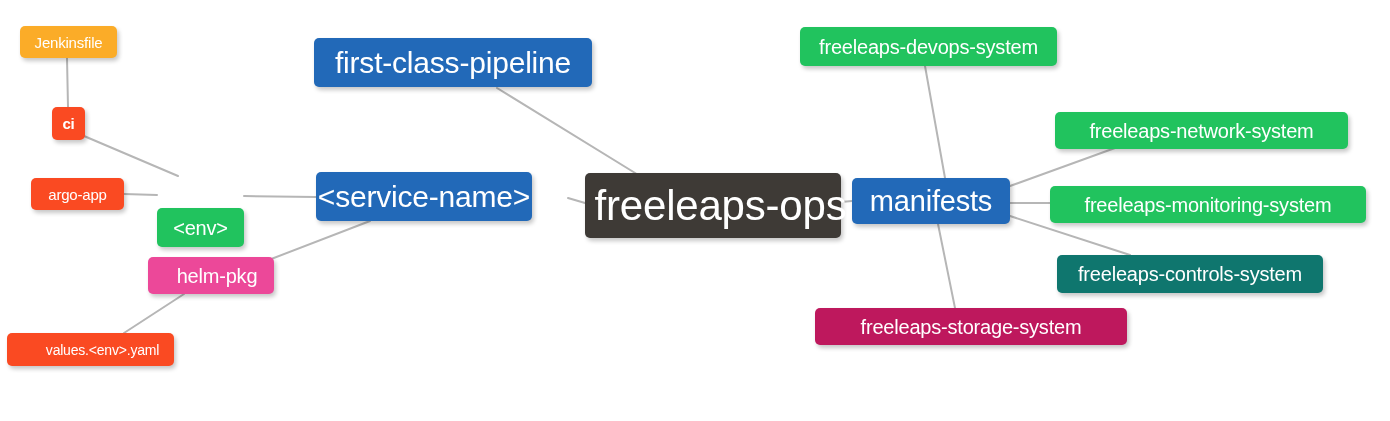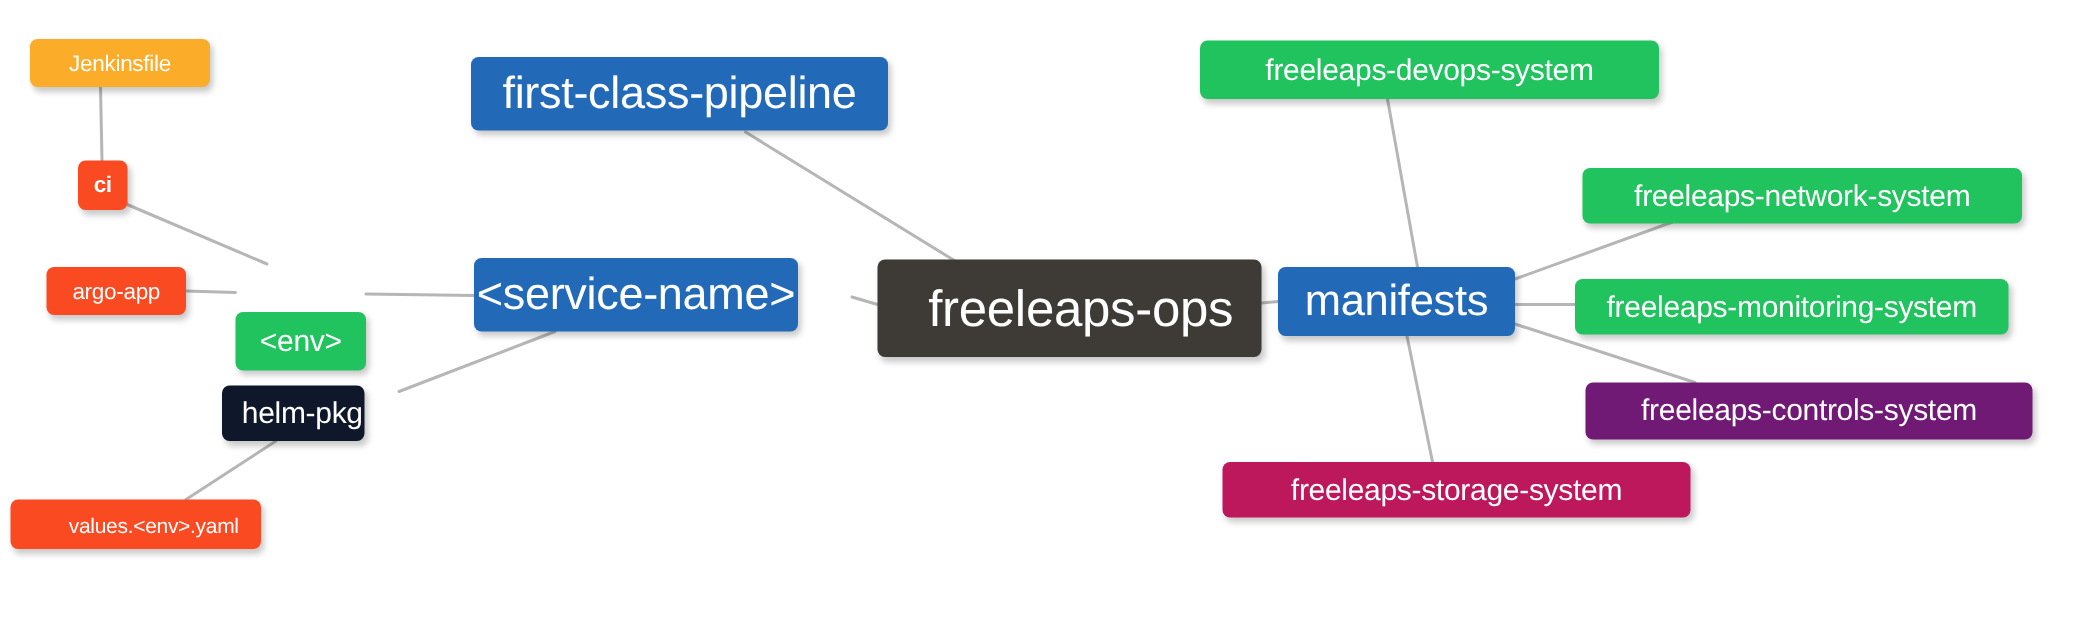--- a/index.html
+++ b/index.html
@@ -39,21 +39,21 @@
     white-space: nowrap;
     box-shadow: 2px 3px 4px rgba(0,0,0,0.22);
     letter-spacing: -0.2px;
     line-height: 1;
   }
   .node-label {
     display: block;
     padding: 0 2px;
   }
   
-  .tier-root   { font-size: 34px; padding-left: 15px; }
+  .tier-root   { font-size: 42px; padding-left: 15px; }
   .tier-1      { font-size: 30px; }
   .tier-2      { font-size: 29px; }
   .tier-3      { font-size: 20px; }
   .tier-small  { font-size: 15px; }
   .tier-tiny   { font-size: 14px; padding-left: 24px; }
 </style>
 </head>
 <body>
 
 <div id="mindmap">
@@ -104,53 +104,53 @@
   </div>
 
   <div class="node tier-2" style="left:852px; top:178px; width:158px; height:46px; background:#2269b8;">
     <span class="node-label">manifests</span>
   </div>
 
   <div class="node tier-3" style="left:157px; top:176px; width:87px; height:39px; background:#21c35e;margin-top:32px;">
     <span class="node-label">&lt;env&gt;</span>
   </div>
 
-  <div class="node tier-3" style="left:148px; top:257px; width:95px; height:37px; background:#0f172a;padding-left:12px;">
+  <div class="node tier-3" style="left:148px; top:257px; width:126px; height:37px; background:#ec4899;padding-left:12px;">
     <span class="node-label">helm-pkg</span>
   </div>
 
-  <div class="node tier-small" style="left:20px; top:26px; width:120px; height:32px; background:#fbac28;">
+  <div class="node tier-small" style="left:20px; top:26px; width:97px; height:32px; background:#fbac28;">
     <span class="node-label">Jenkinsfile</span>
   </div>
 
   <div class="node tier-small" style="left:52px; top:107px; width:33px; height:33px; background:#fa4a22;font-weight:bold;">
     <span class="node-label">ci</span>
   </div>
 
   <div class="node tier-small" style="left:31px; top:178px; width:93px; height:32px; background:#fa4a22;">
     <span class="node-label">argo-app</span>
   </div>
 
   <div class="node tier-tiny" style="left:7px; top:333px; width:167px; height:33px; background:#fa4a22;">
     <span class="node-label">values.&lt;env&gt;.yaml</span>
   </div>
 
-  <div class="node tier-3" style="left:800px; top:27px; width:306px; height:39px; background:#21c35e;">
+  <div class="node tier-3" style="left:800px; top:27px; width:257px; height:39px; background:#21c35e;">
     <span class="node-label">freeleaps-devops-system</span>
   </div>
 
   <div class="node tier-3" style="left:1055px; top:112px; width:293px; height:37px; background:#21c35e;">
     <span class="node-label">freeleaps-network-system</span>
   </div>
 
-  <div class="node tier-3" style="left:1050px; top:186px; width:289px; height:37px; background:#21c35e;">
+  <div class="node tier-3" style="left:1050px; top:186px; width:316px; height:37px; background:#21c35e;">
     <span class="node-label">freeleaps-monitoring-system</span>
   </div>
 
-  <div class="node tier-3" style="left:1057px; top:255px; width:298px; height:38px; background:#701a75;">
+  <div class="node tier-3" style="left:1057px; top:255px; width:266px; height:38px; background:#0f766e;">
     <span class="node-label">freeleaps-controls-system</span>
   </div>
 
   <div class="node tier-3" style="left:815px; top:308px; width:312px; height:37px; background:#be185d;text-align:right;">
     <span class="node-label">freeleaps-storage-system</span>
   </div>
 
 </div>
 
 </body></html>

